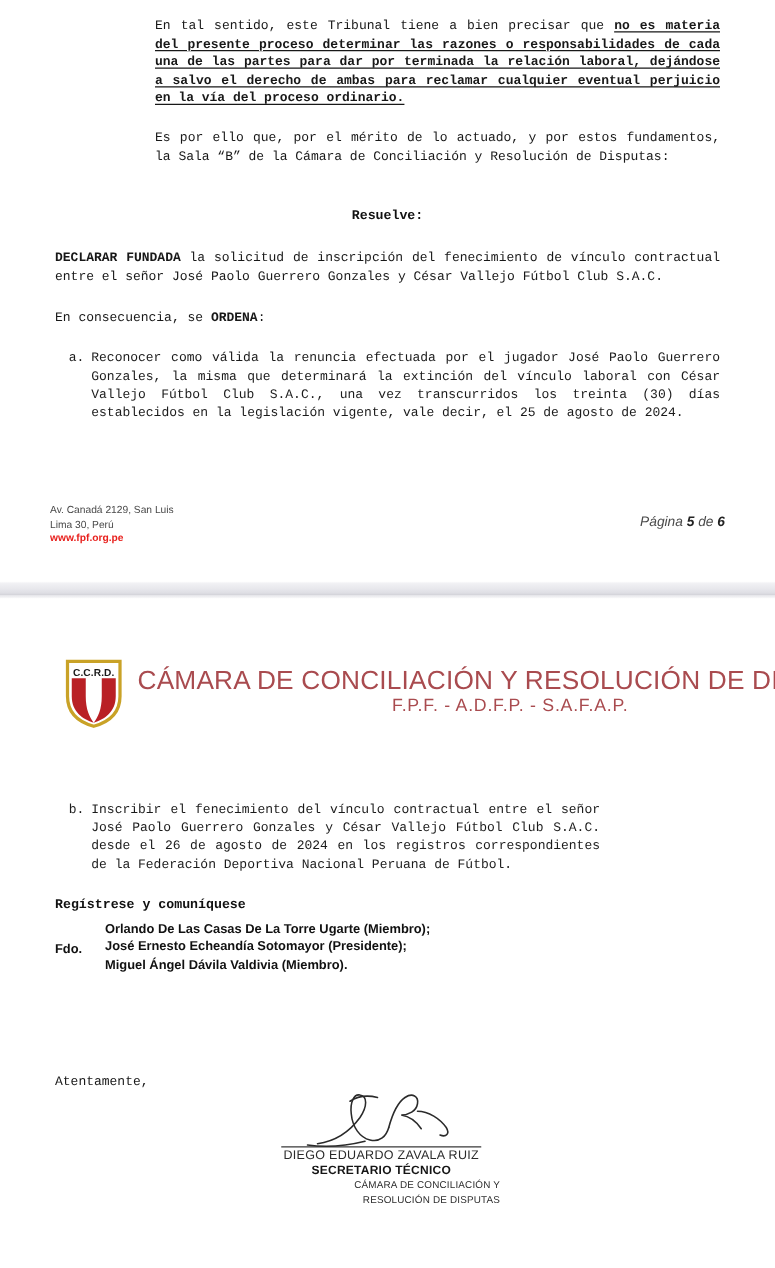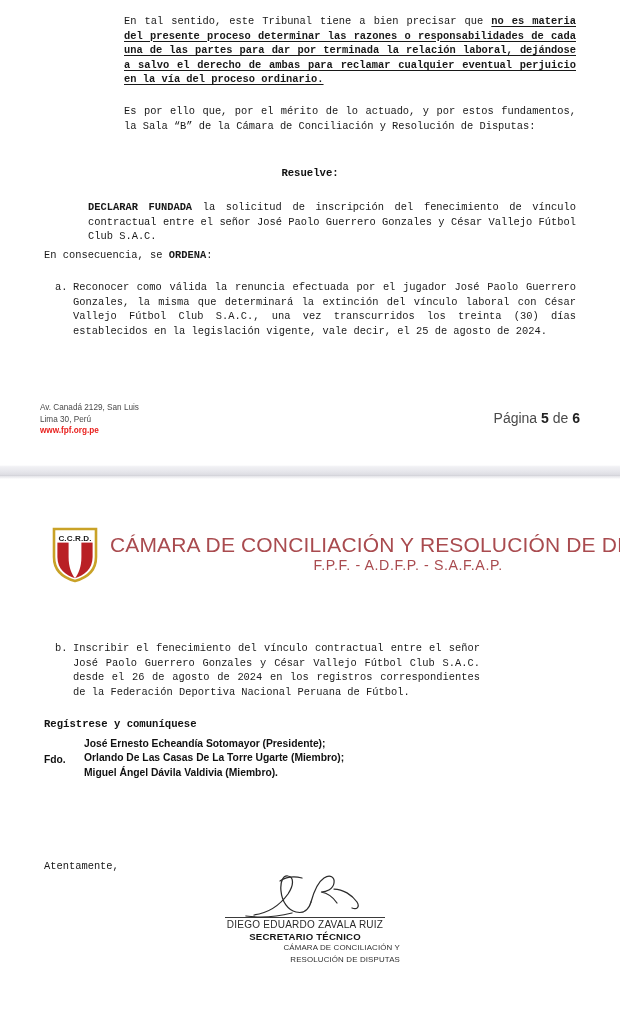--- a/index.html
+++ b/index.html
@@ -85,22 +85,23 @@
     font-size: 8.2px;
     line-height: 11.6px;
     color: #4a4a4a;
   }
   .footer .addr {
     float: left;
   }
   .footer .pageno {
     float: right;
     margin-top: 11px;
-    font-size: 14px;
+    font-size: 11px;
     color: #4a4a4a;
+    font-style: italic;
   }
   .footer .pageno b { color: #222; }
   .footer .url {
     font-weight: bold;
     color: #e8211e;
   }
   .clearfix::after { content: ""; display: block; clear: both; }
 
   
   #page-gap {
@@ -227,21 +228,21 @@
   </div>
 
   <div class="body-col para-indent" style="top:104px;">
     <p class="just">Es por ello que, por el mérito de lo actuado, y por estos fundamentos, la Sala “B” de la Cámara de Conciliación y Resolución de Disputas:</p>
   </div>
 
   <div class="body-col" style="top:166px;text-align:center;">
     <h4 class="section">Resuelve:</h4>
   </div>
 
-  <div class="body-col" style="top:200px;margin-left:44px;">
+  <div class="body-col" style="top:200px;">
     <p class="just">
       <span class="lead">DECLARAR FUNDADA</span><span> la solicitud de inscripción del fenecimiento de vínculo contractual entre el señor José Paolo Guerrero Gonzales y César Vallejo Fútbol Club S.A.C.</span>
     </p>
   </div>
 
   <div class="body-col" style="top:248px;">
     <p class="just">
       <span>En consecuencia, se </span><span class="lead">ORDENA</span><span>:</span>
     </p>
   </div>
@@ -299,22 +300,22 @@
     </ul>
   </div>
 
   <div class="body-col" style="top:238px;">
     <h4 class="section">Regístrese y comuníquese</h4>
   </div>
 
   <div class="fdo-block">
     <span class="fdo-label">Fdo.</span>
     <div class="fdo-names">
+      <div>Orlando De Las Casas De La Torre Ugarte (Miembro);</div>
       <div>José Ernesto Echeandía Sotomayor (Presidente);</div>
-      <div>Orlando De Las Casas De La Torre Ugarte (Miembro);</div>
       <div>Miguel Ángel Dávila Valdivia (Miembro).</div>
     </div>
   </div>
 
   <div class="body-col" style="top:380px;">
     <p class="just" style="text-align:left;">Atentamente,</p>
   </div>
 
   <div class="sig-wrap">
     <div class="sig-mark">

